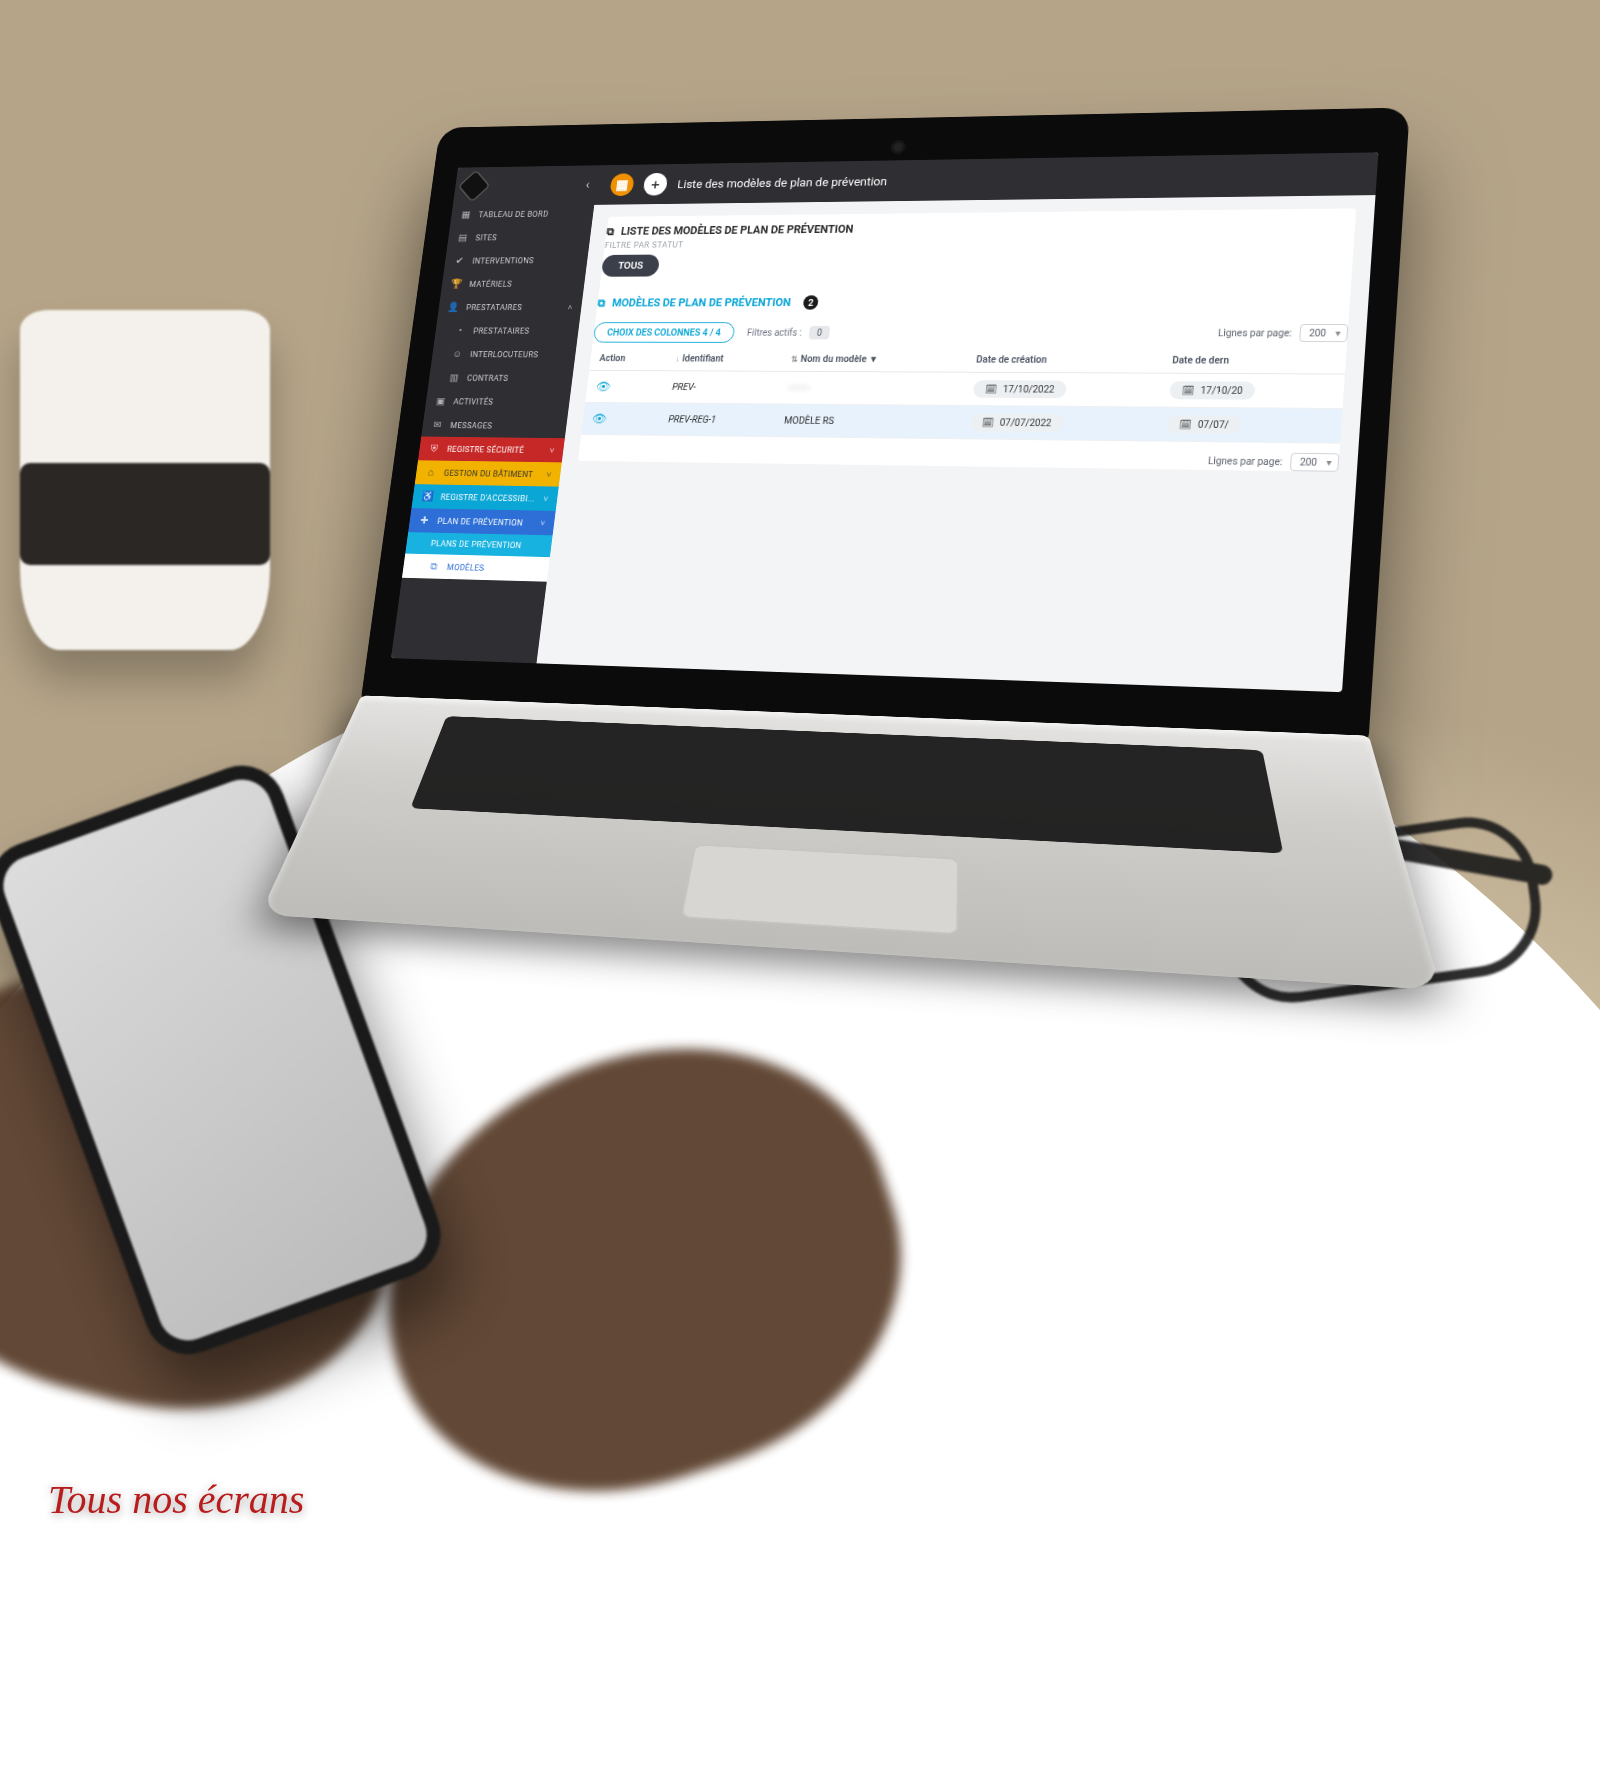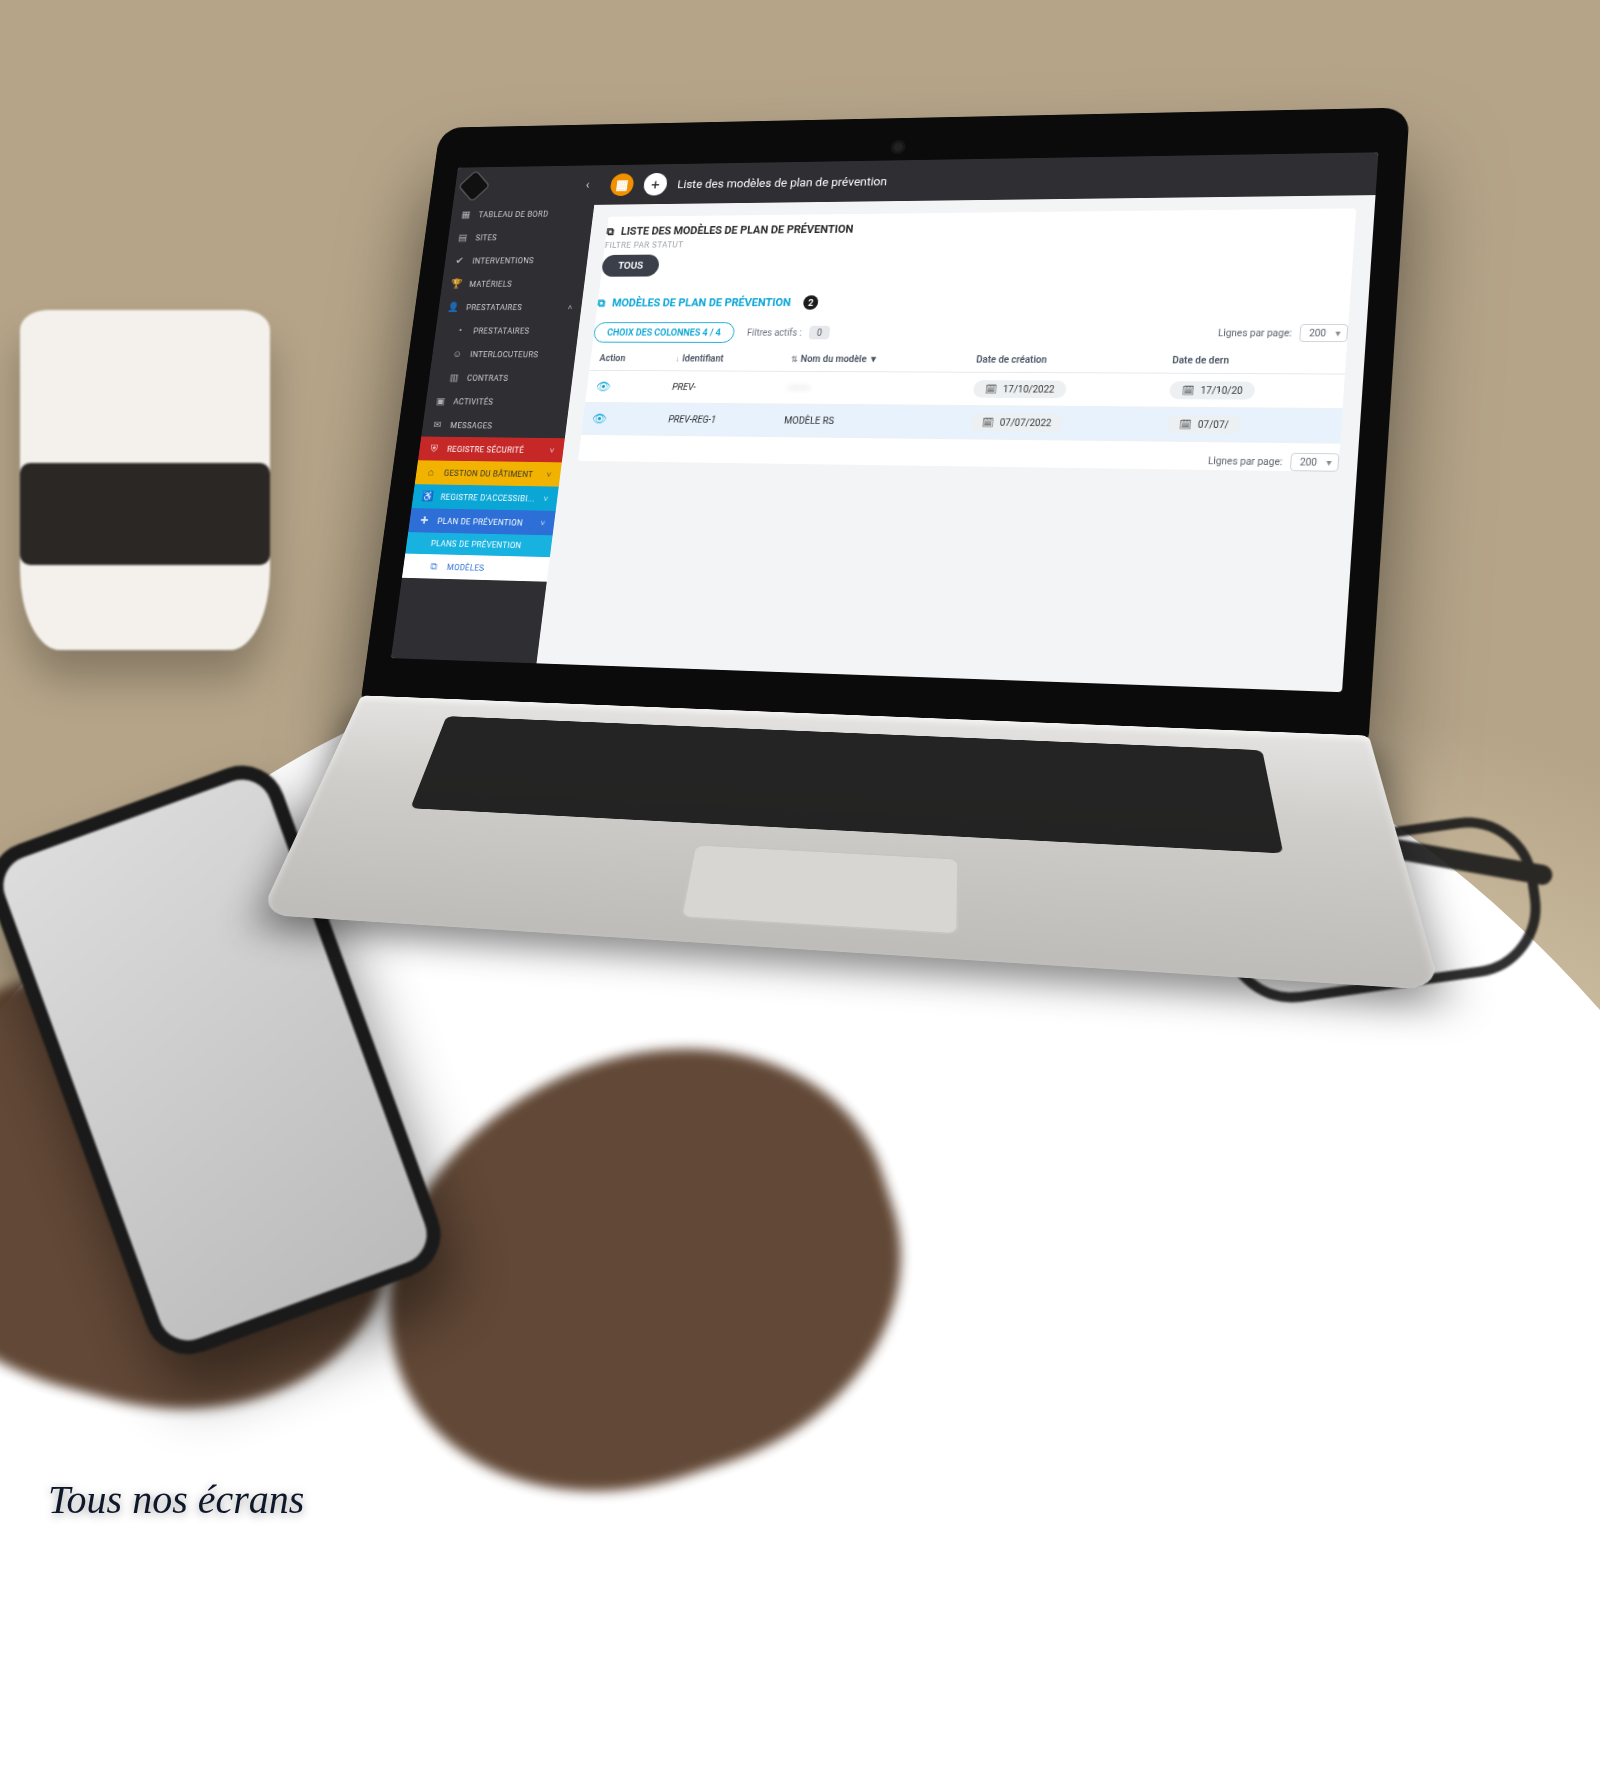--- a/index.html
+++ b/index.html
@@ -65,21 +65,21 @@
   }
   .hand-right{
     position:absolute; left:380px; top:1060px; width:520px; height:420px;
     background:#5a3f2c; border-radius:60% 50% 50% 50%;
     transform:rotate(-18deg); filter:blur(6px); opacity:.95;
   }
 
   
   .caption{
     position:absolute; left:48px; bottom:260px;
-    color:#0f172a; font-size:40px; line-height:1.3; font-weight:300;
+    color:#b91c1c; font-size:40px; line-height:1.3; font-weight:300;
     font-style:italic; text-shadow:0 2px 10px rgba(0,0,0,.4);
     font-family: Georgia, "Times New Roman", serif;
   }
 
   
   .laptop{
     position:absolute; left:300px; top:60px;
     width:1050px;
     transform:perspective(2600px) rotateX(12deg) rotateY(-14deg) rotateZ(6deg);
     transform-origin: 50% 80%;

